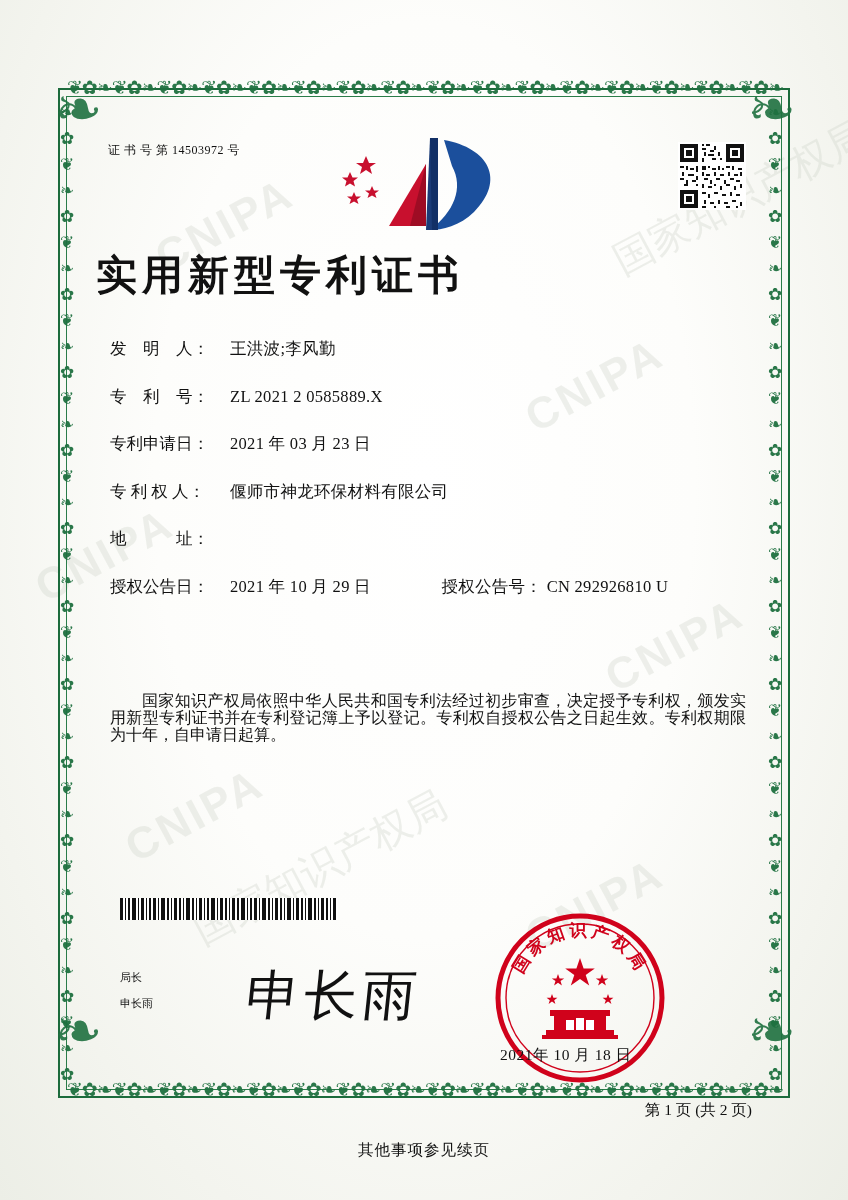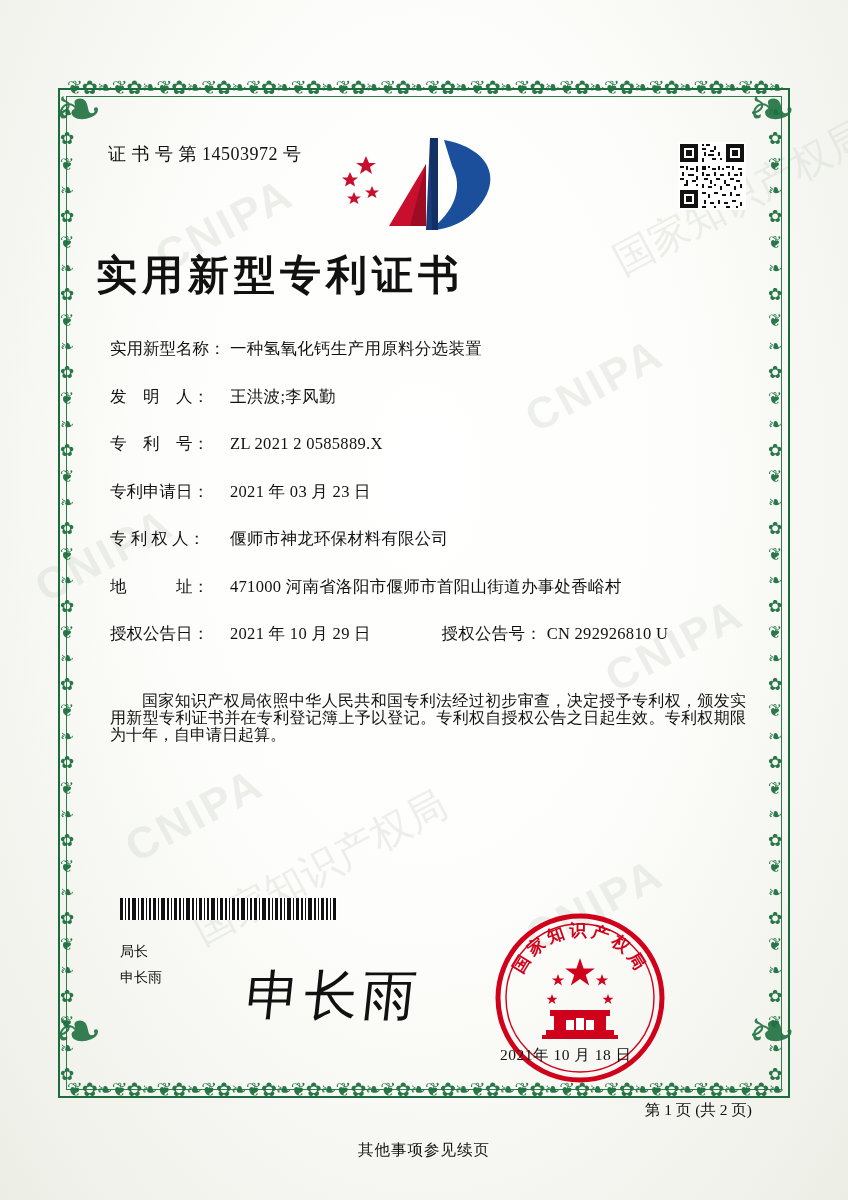--- a/index.html
+++ b/index.html
@@ -125,21 +125,21 @@
     left: 96px;
     top: 120px;
     width: 656px;
     height: 950px;
   }
 
   .cert-no {
     position: absolute;
     left: 12px;
     top: 22px;
-    font-size: 18px;
+    font-size: 12px;
     color: #111;
     letter-spacing: .5px;
   }
 
   
   .qr {
     position: absolute;
     right: 6px;
     top: 22px;
     width: 68px;
@@ -219,22 +219,22 @@
     top: 778px;
     width: 218px;
     height: 22px;
   }
   .barcode svg { display: block; }
 
   
   .sig-labels {
     position: absolute;
     left: 24px;
-    top: 819px;
-    font-size: 14px;
+    top: 844px;
+    font-size: 11px;
     color: #111;
     line-height: 26px;
   }
   .sig-script {
     position: absolute;
     left: 150px;
     top: 840px;
     font-size: 54px;
     color: #111;
     font-family: "DejaVu Serif", serif;
@@ -412,24 +412,20 @@
           <polygon points="40,62 42,66.5 47,66.5 43,69.5 44.5,74 40,71.5 35.5,74 37,69.5 33,66.5 38,66.5"></polygon>
           <polygon points="58,56 60,60.5 65,60.5 61,63.5 62.5,68 58,65.5 53.5,68 55,63.5 51,60.5 56,60.5"></polygon>
         </g>
       </svg>
     </div>
 
     <div class="title">实用新型专利证书</div>
 
     <div class="fields">
 
-      <div class="field">
-        <span class="lbl">实用新型名称：</span>
-        <span class="val">一种氢氧化钙生产用原料分选装置</span>
-      </div>
 
       <div class="field">
         <span class="lbl">发　明　人：</span>
         <span class="val">王洪波;李风勤</span>
       </div>
 
       <div class="field">
         <span class="lbl">专　利　号：</span>
         <span class="val">ZL 2021 2 0585889.X</span>
       </div>
@@ -439,21 +435,20 @@
         <span class="val">2021 年 03 月 23 日</span>
       </div>
 
       <div class="field">
         <span class="lbl">专 利 权 人：</span>
         <span class="val">偃师市神龙环保材料有限公司</span>
       </div>
 
       <div class="field">
         <span class="lbl">地　　　址：</span>
-        <span class="val">471000 河南省洛阳市偃师市首阳山街道办事处香峪村</span>
       </div>
 
       <div class="field">
         <span class="lbl">授权公告日：</span>
         <span class="val">
           <span>2021 年 10 月 29 日</span>
           <span class="sub-lbl">授权公告号：</span>
           <span>CN 292926810 U</span>
         </span>
       </div>

